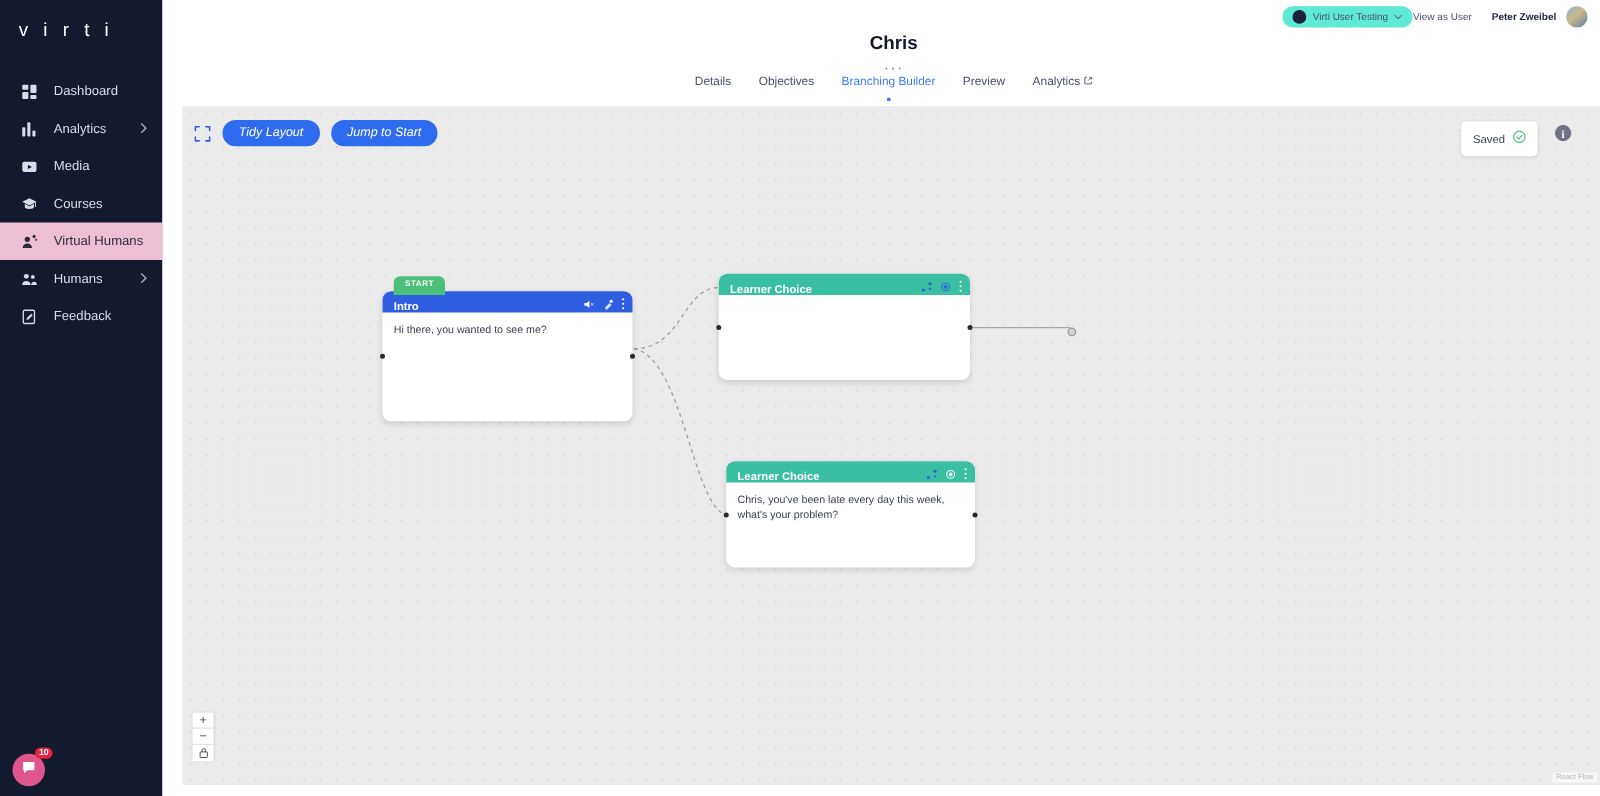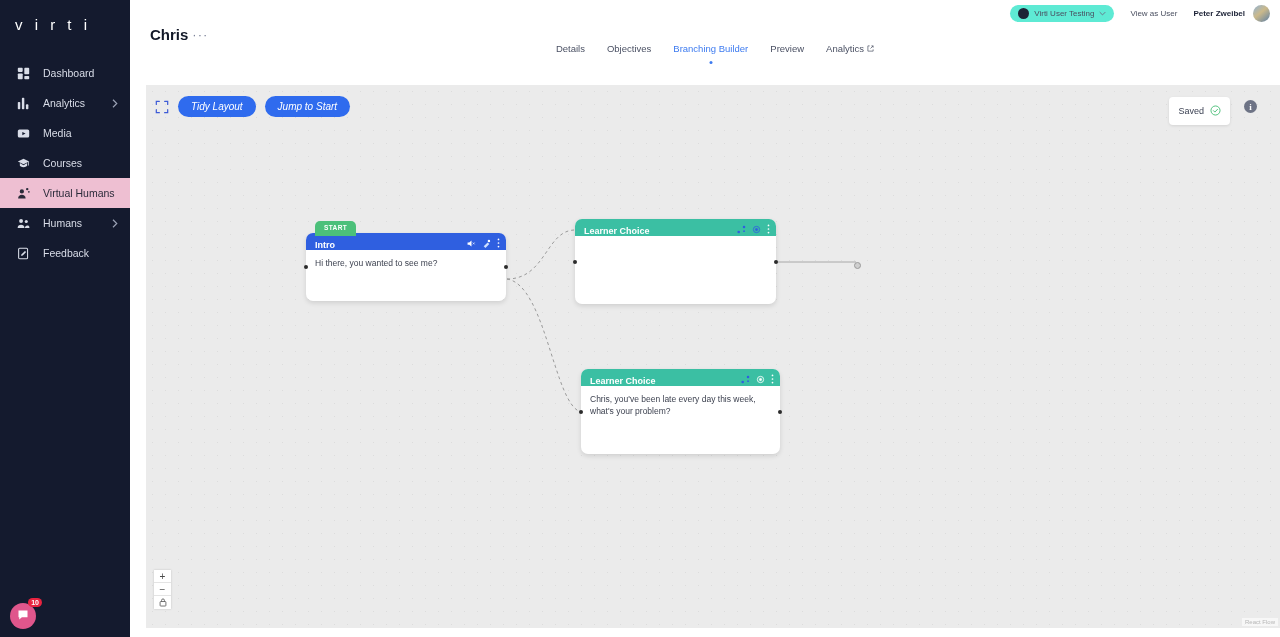--- a/index.html
+++ b/index.html
@@ -76,33 +76,33 @@
     background: #5eead4; border-radius: 12px; padding: 3px 8px;
     cursor: pointer;
   }
   .org-avatar {
     width: 11px; height: 11px; border-radius: 50%;
     background: #1c2236; display: inline-block;
   }
   .org-name { font-size: 8px; color: #4a4f60; }
   .org-chev { color: #6a7086; display: flex; }
   .view-as {
-    font-size: 8px; color: #4a4f60; margin-left: 16px; cursor: pointer;
+    font-size: 8px; color: #4a4f60; cursor: pointer;
   }
   .user-name {
     font-size: 8px; color: #1c2236; font-weight: bold; margin-left: 16px; cursor: pointer;
   }
   .user-avatar {
     width: 17px; height: 17px; border-radius: 50%; margin-left: 8px;
     background: linear-gradient(140deg,#8fb3d9 0%, #cbb98a 45%, #5c7fa6 100%);
     cursor: pointer; flex: 0 0 17px;
   }
 
   .page-head { padding-left: 20px; }
-  .title-row { display: flex; align-items: center; gap: 4px; }
+  .title-row { display: flex; align-items: center; gap: 4px; flex-direction: column; }
   .page-title { font-size: 15px; font-weight: bold; color: #121828; }
   .title-dots { color: #7a8097; font-size: 13px; letter-spacing: 1px; cursor: pointer; line-height: 1;}
 
   .tabs { display: flex; gap: 22px; position: relative; justify-content: center; }
   .tab {
     font-size: 9.5px; color: #4a5063; cursor: pointer; padding-bottom: 6px;
     display: flex; align-items: center; gap: 3px; position: relative;
   }
   .tab.active { color: #3d7bf0; }
   .tab.active::after {
@@ -187,21 +187,21 @@
     border-radius: 5px 5px 0 0; z-index: 1;
   }
   .handle {
     position: absolute; width: 4px; height: 4px; border-radius: 50%;
     background: #2b2b2b; top: 50%; transform: translateY(-50%); z-index: 5;
     cursor: crosshair;
   }
   .handle.left { left: -2px; }
   .handle.right { right: -2px; }
 
-  .node-intro { left: 160px; top: 148px; width: 200px; height: 68px; }
+  .node-intro { left: 160px; top: 148px; width: 200px; height: 104px; }
   .node-intro .node-head { background: #2f5fe0; }
   .node-lc1 { left: 429px; top: 134px; width: 201px; height: 85px; }
   .node-lc2 { left: 435px; top: 284px; width: 199px; height: 85px; }
   .node-lc1 .node-head, .node-lc2 .node-head { background: #3bbfa3; }
 
   .edge-svg { position: absolute; left: 0; top: 0; width: 1134px; height: 543px; z-index: 2; }
   .dangle-handle {
     position: absolute; left: 708px; top: 177px;
     width: 7px; height: 7px; border-radius: 50%;
     background: #cfcfcf; border: 1.5px solid #9a9a9a; z-index: 5; cursor: pointer;

